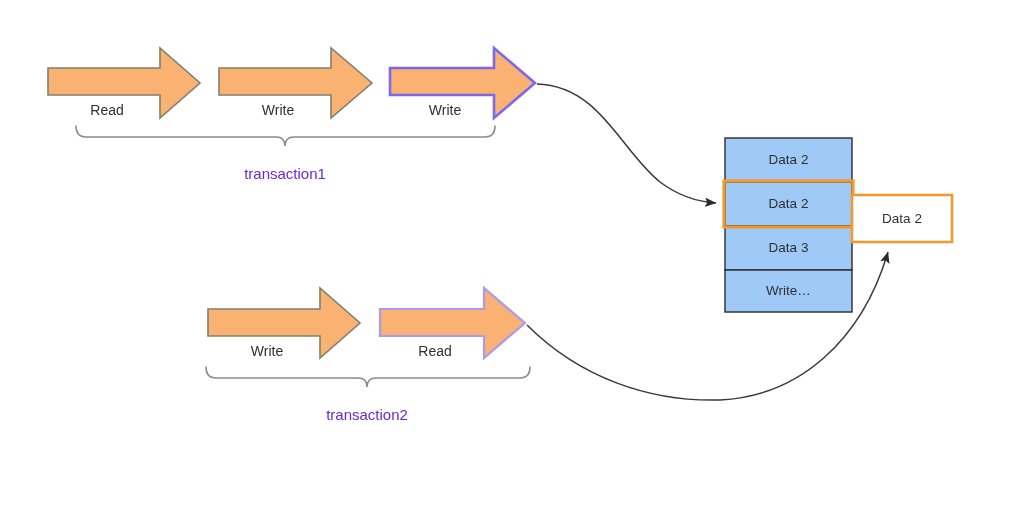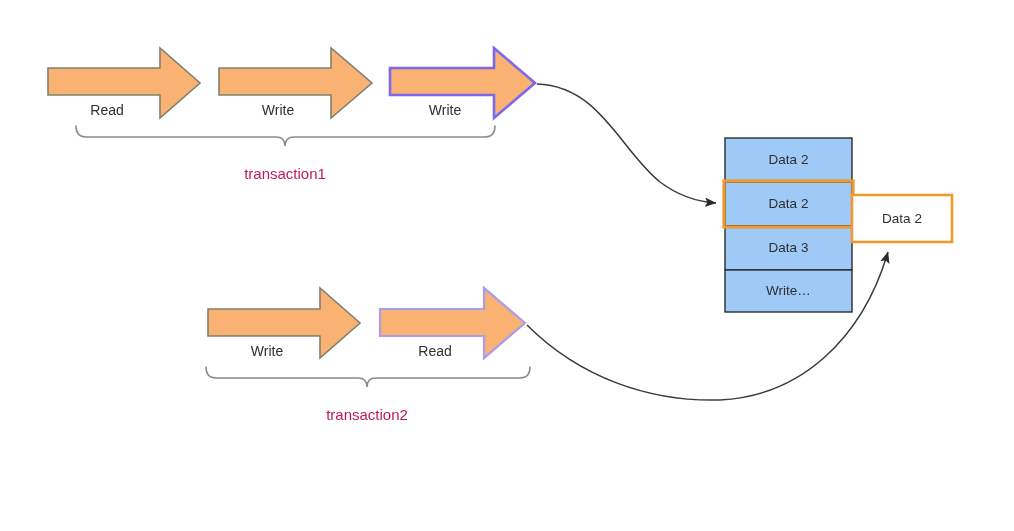--- a/index.html
+++ b/index.html
@@ -29,21 +29,21 @@
     font-size: 14px;
     color: #30302f;
     text-align: center;
     white-space: nowrap;
     pointer-events: none;
     margin-top: 28px;
   }
   .brace-label {
     position: absolute;
     font-size: 15px;
-    color: #be185d;
+    color: #6d28d9;
     text-align: center;
     white-space: nowrap;
   }
   .cell-label {
     position: absolute;
     font-size: 13.5px;
     color: #2f2f2e;
     text-align: center;
     white-space: nowrap;
   }

